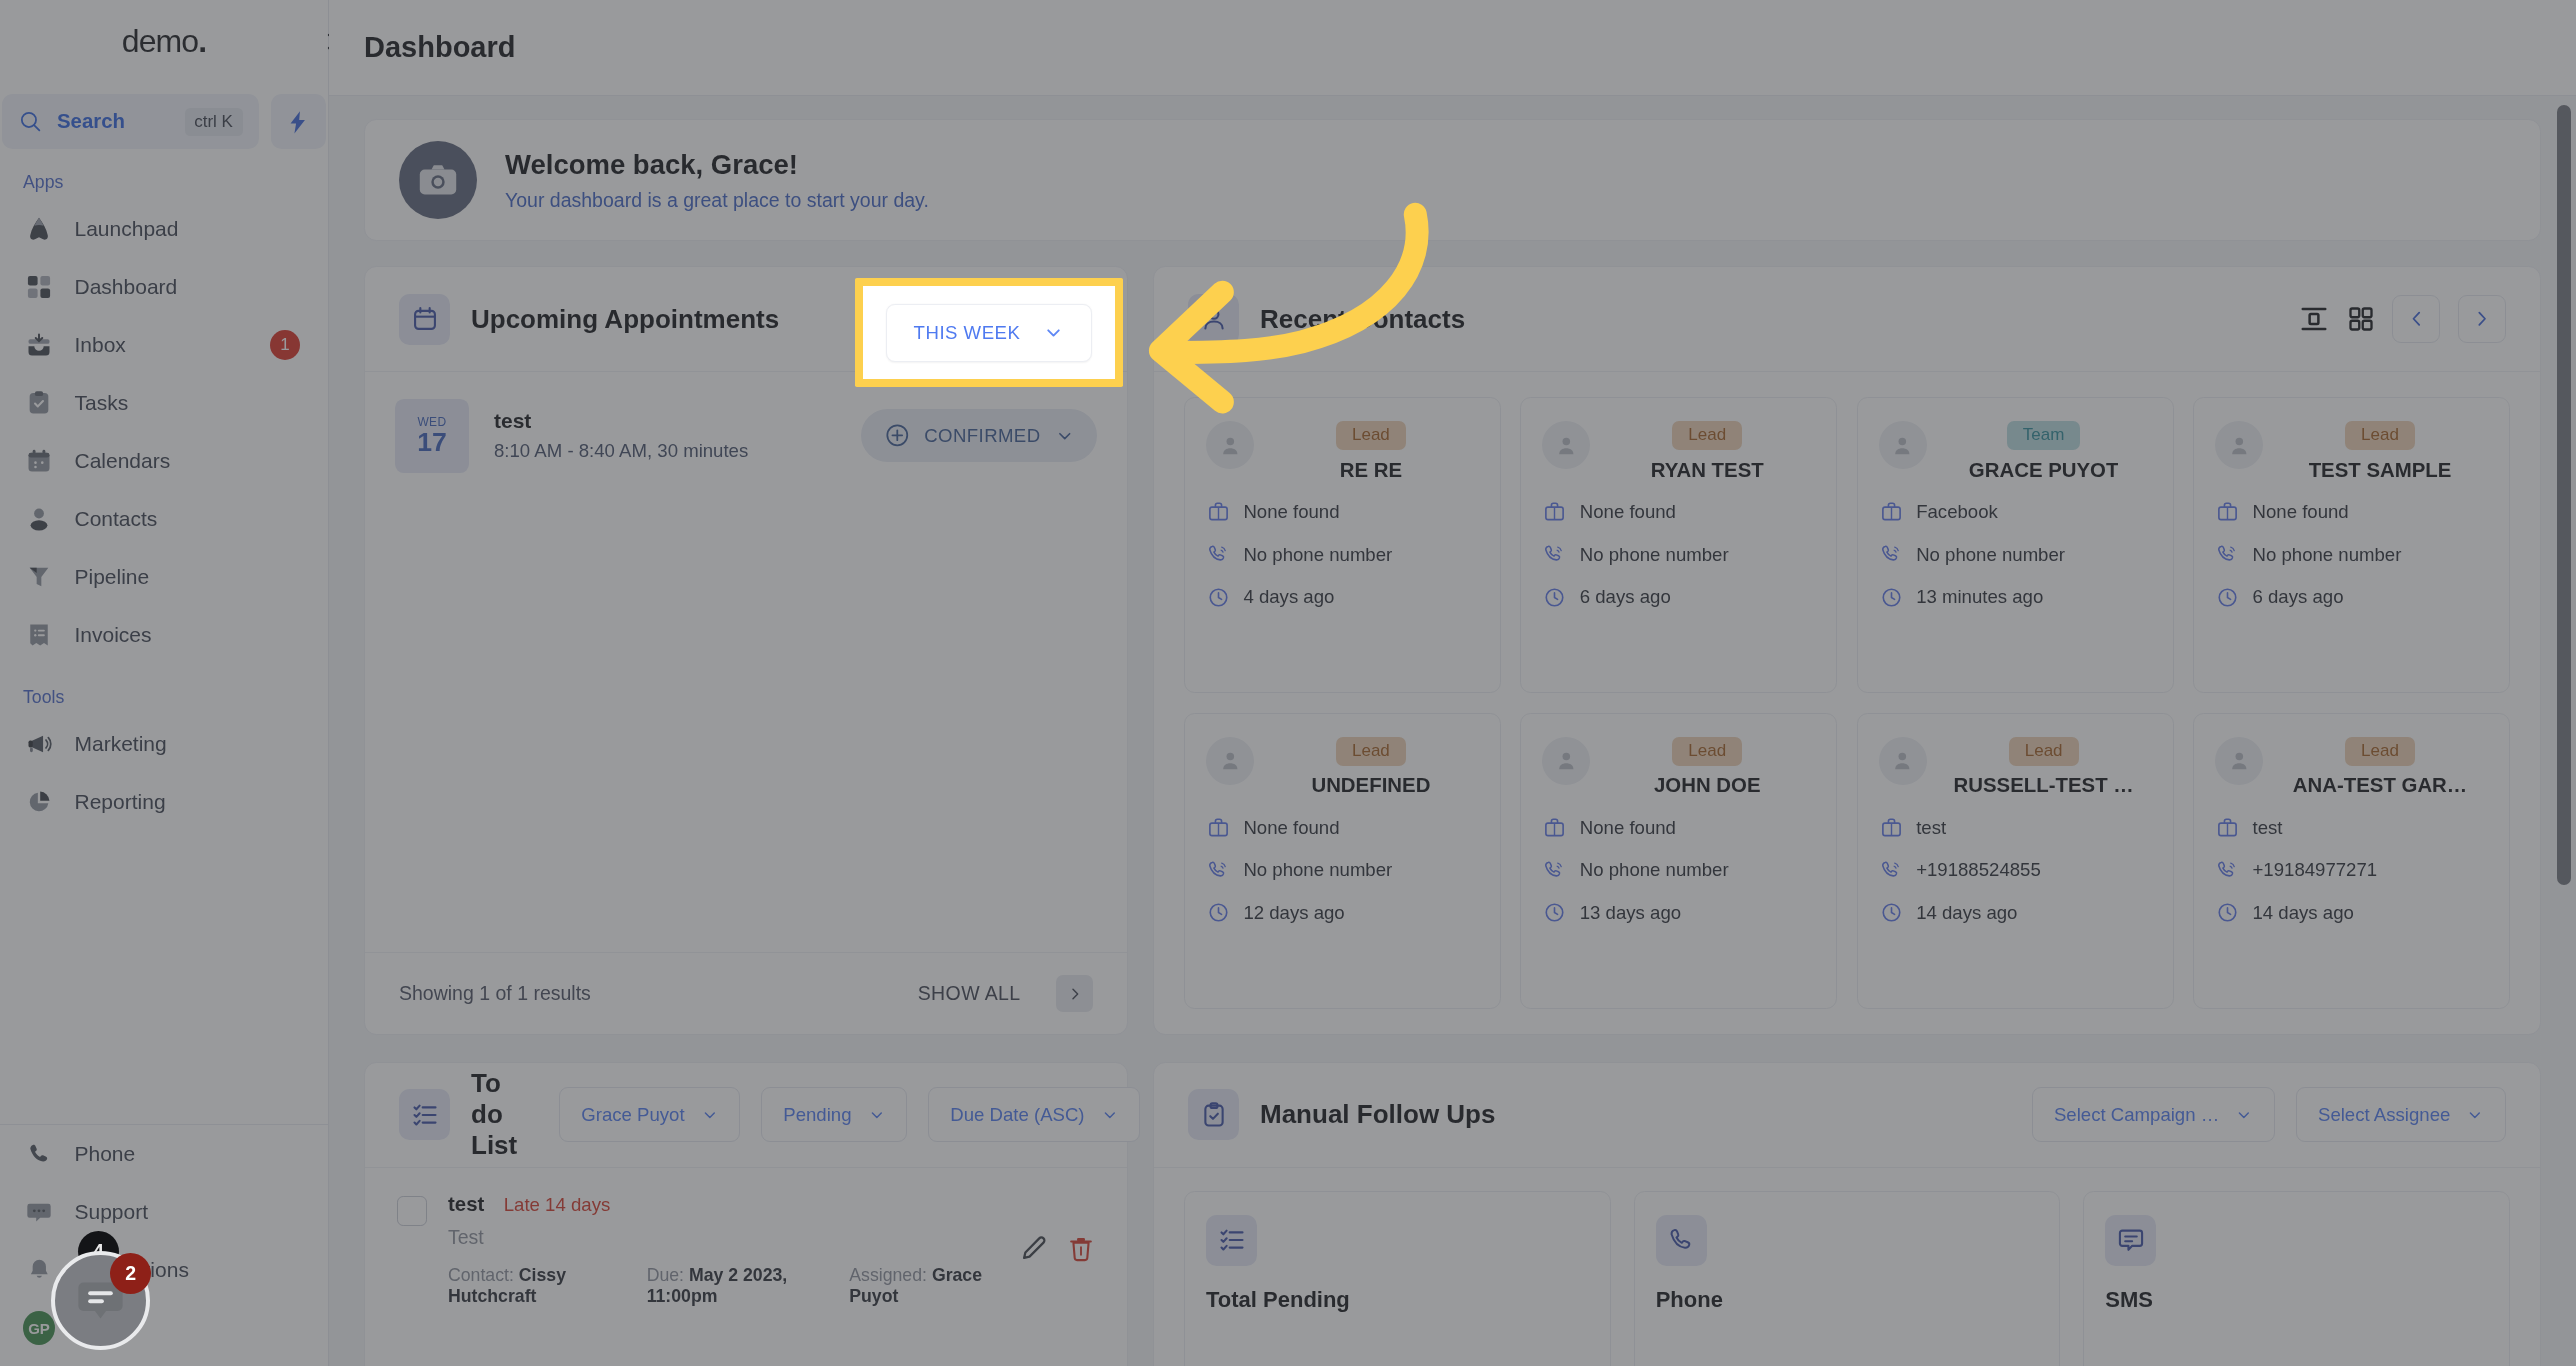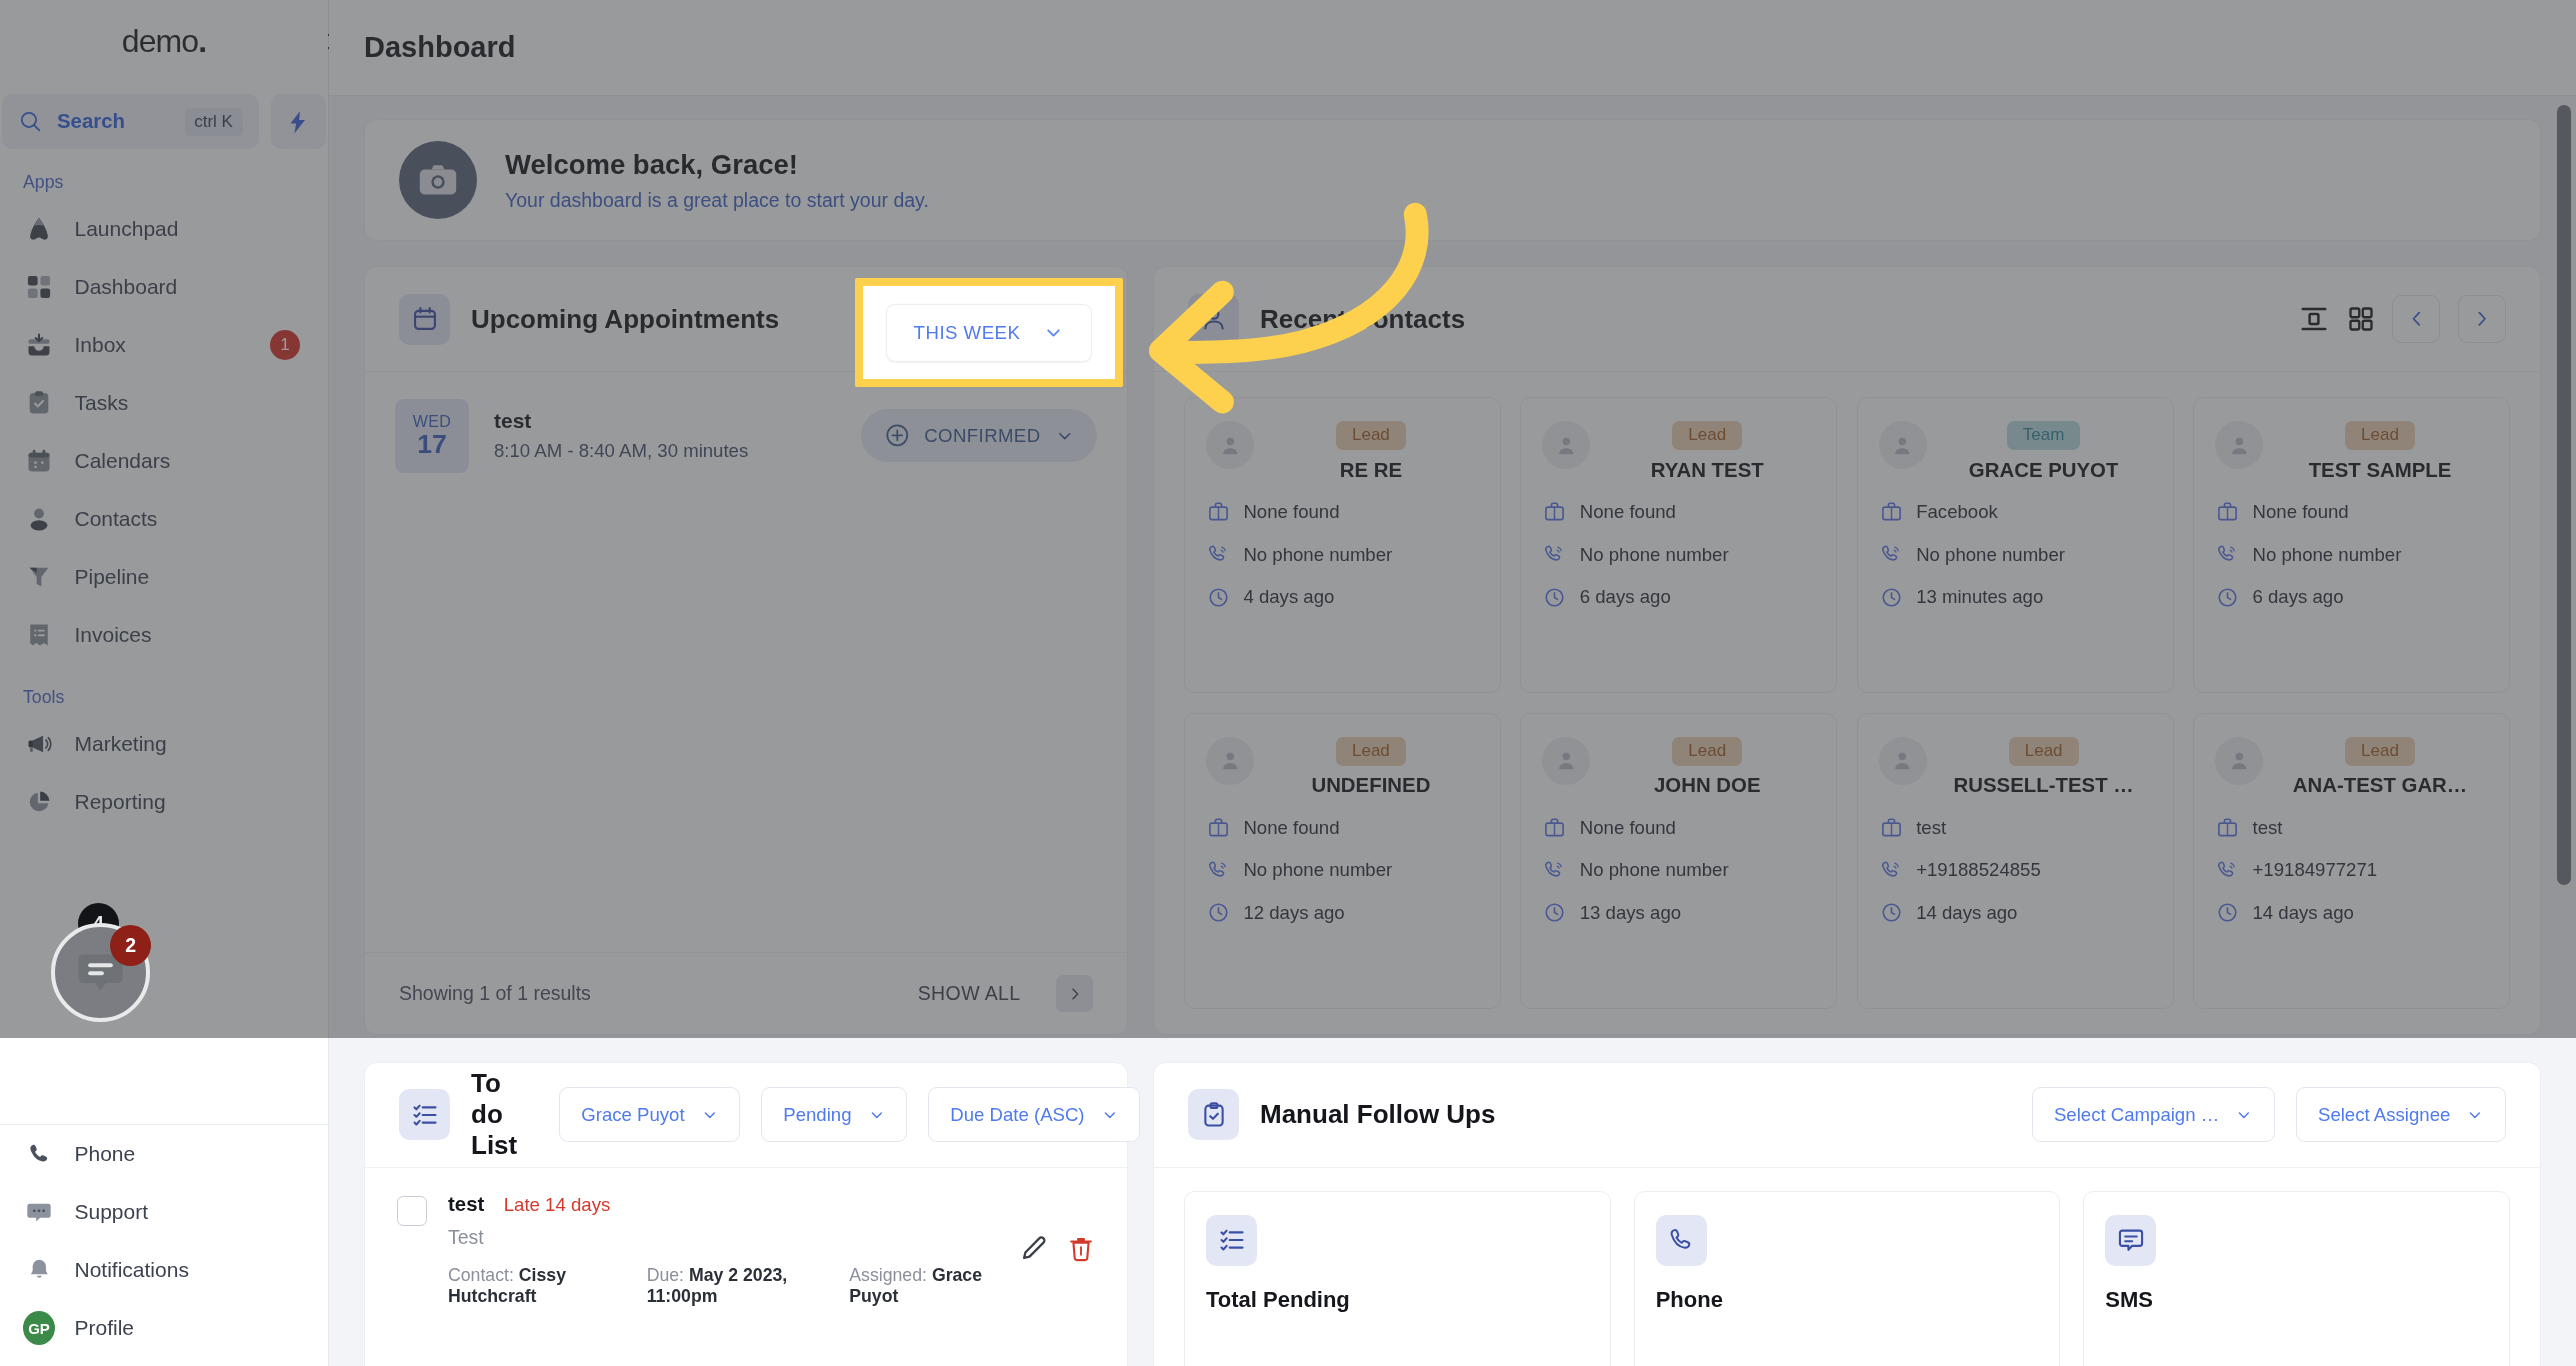--- a/index.html
+++ b/index.html
@@ -2,21 +2,21 @@
 <html style="font-size:14px"><head>
 <meta charset="utf-8">
 <style>
   * { box-sizing: border-box; margin: 0; padding: 0; }
   html, body {
     width: 2576px; height: 1366px;
     overflow: hidden;
     font-family: "Liberation Sans", sans-serif;
     background: #f2f4f7;
   }
-  #root { position: relative; width: 2576px; height: 1038px; }
+  #root { position: relative; width: 2576px; height: 1366px; }
 
   
   .sidebar {
     position: absolute; left: 0; top: 0;
     width: 329px; height: 1366px;
     background: #ffffff;
     border-right: 0.9px solid #e6e8ee;
     display: flex; flex-direction: column;
   }
   .brand-row {
@@ -130,21 +130,21 @@
   }
   .pill-select.caps { letter-spacing: 0.5px; }
 
   .appt-body { flex: 1; padding: 26.6px 30px 0 30px; }
   .appt-row { display: flex; align-items: center; gap: 25px; }
   .appt-date {
     width: 74px; height: 74px; border-radius: 8.9px; background: #e3e7f5;
     display: flex; flex-direction: column; align-items: center; justify-content: center;
     color: #3c5fb8; flex-shrink: 0;
   }
-  .appt-date .dow { font-size: 16px; font-weight: 500; letter-spacing: 0.4px; }
+  .appt-date .dow { font-size: 12px; font-weight: 500; letter-spacing: 0.4px; }
   .appt-date .dnum { font-size: 26.6px; font-weight: 700; line-height: 1.05; }
   .appt-name { font-size: 21px; font-weight: 700; color: #181a1f; }
   .appt-time { font-size: 18.6px; color: #46516b; margin-top: 7px; }
   .status-pill {
     background: #e6eaf3; border-radius: 35px; height: 53px; display: flex;
     align-items: center; gap: 14px; padding: 0 23px; color: #3b5a92;
     font-size: 18.6px; letter-spacing: 0.4px; cursor: pointer;
   }
   .appt-foot {
     height: 82px; display: flex; align-items: center; padding: 0 34px;

